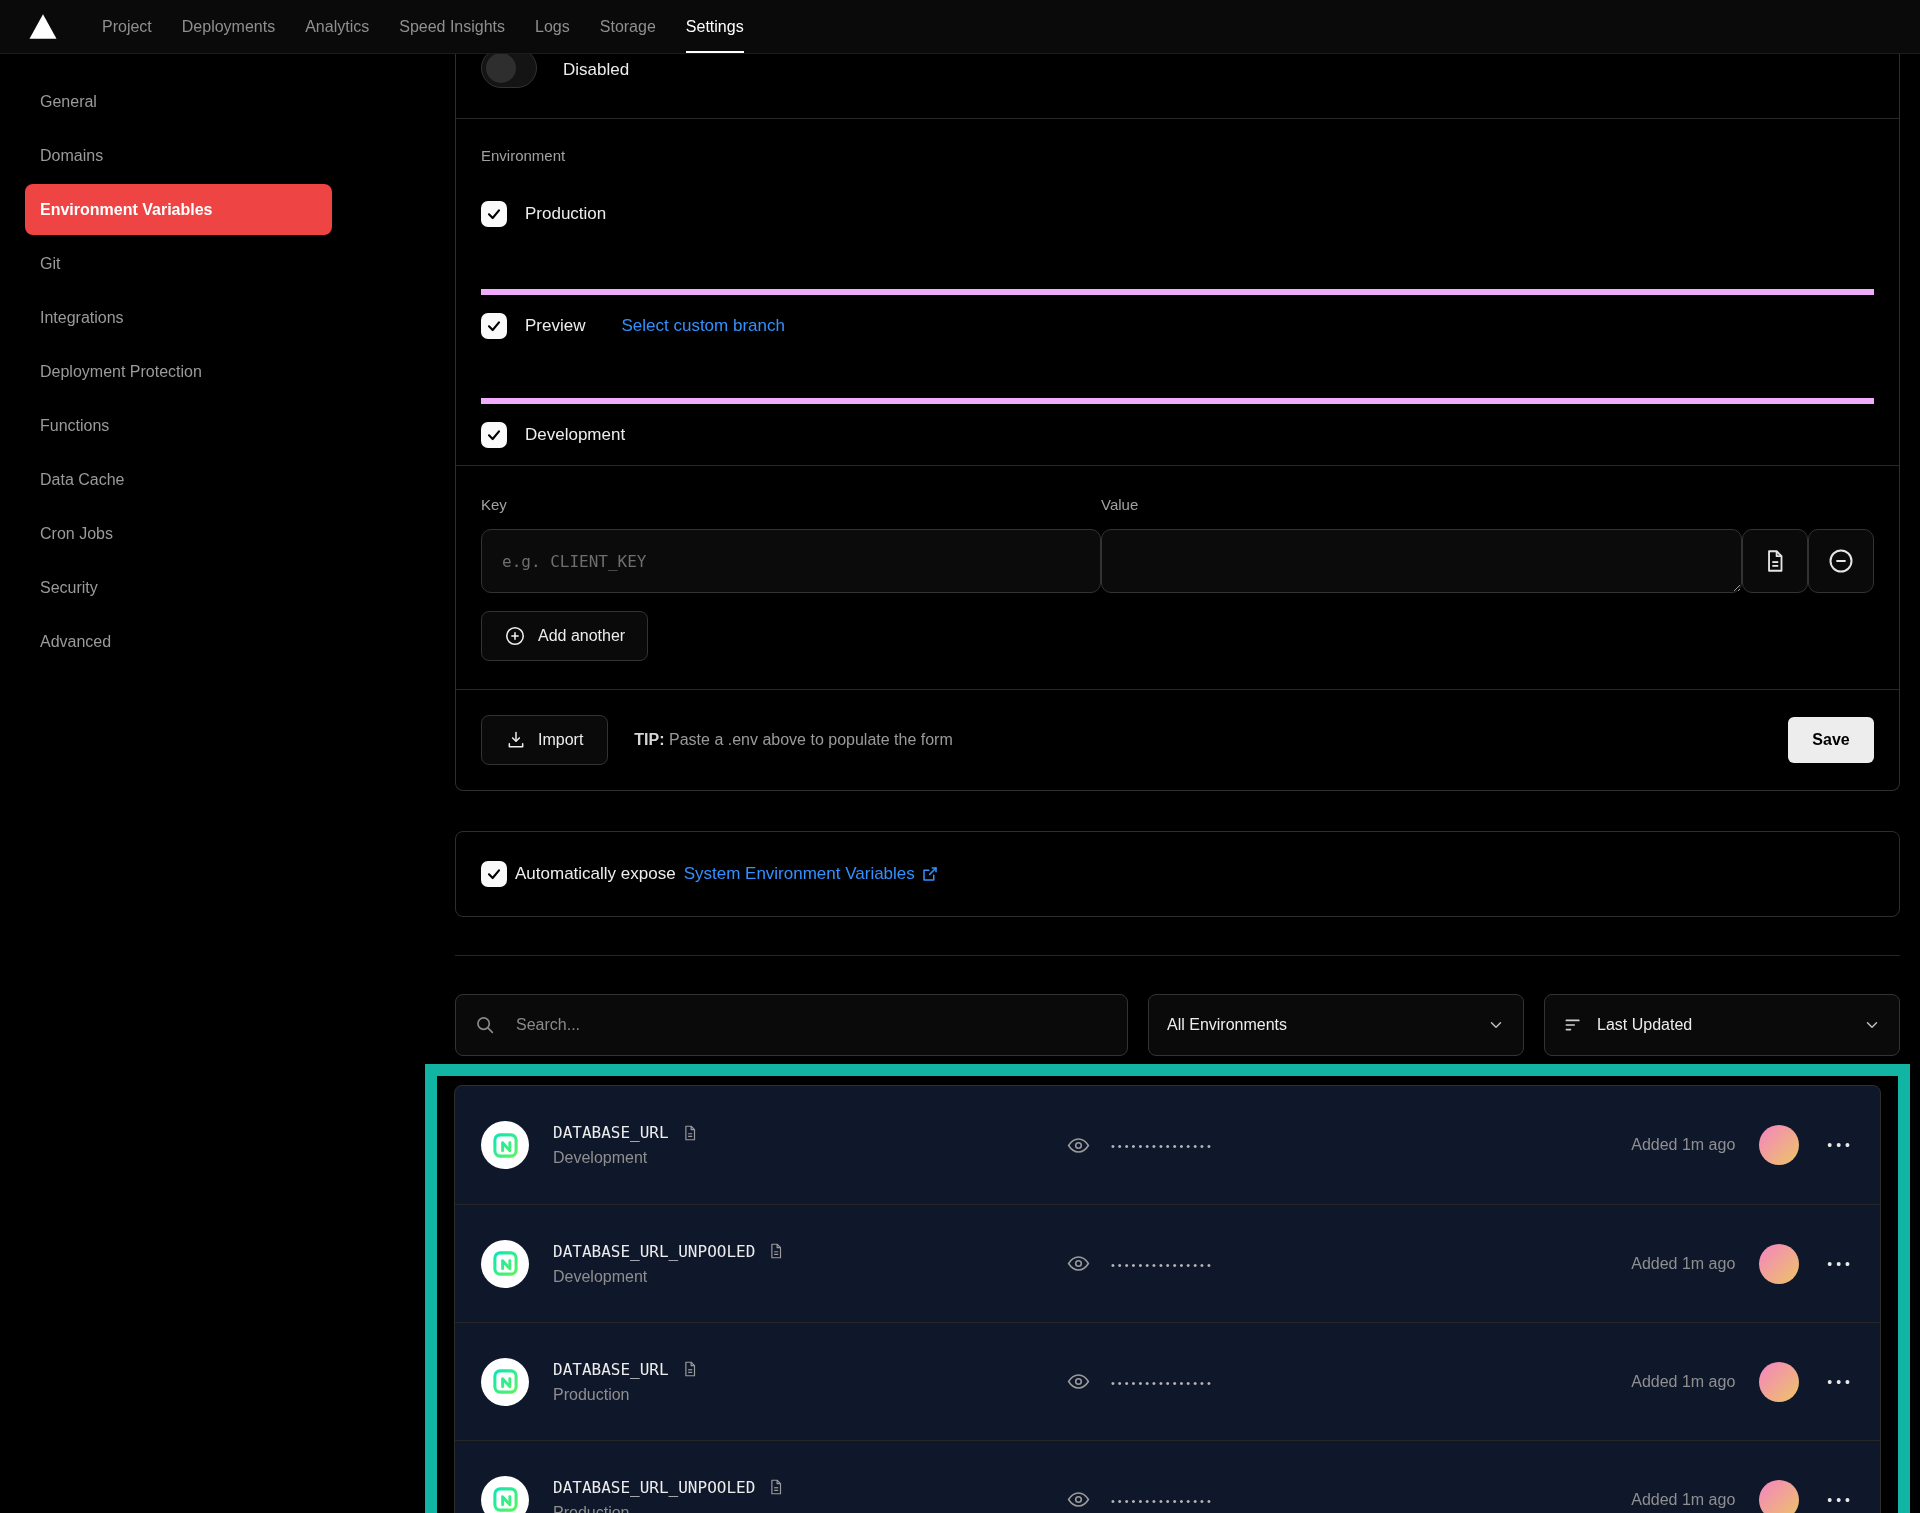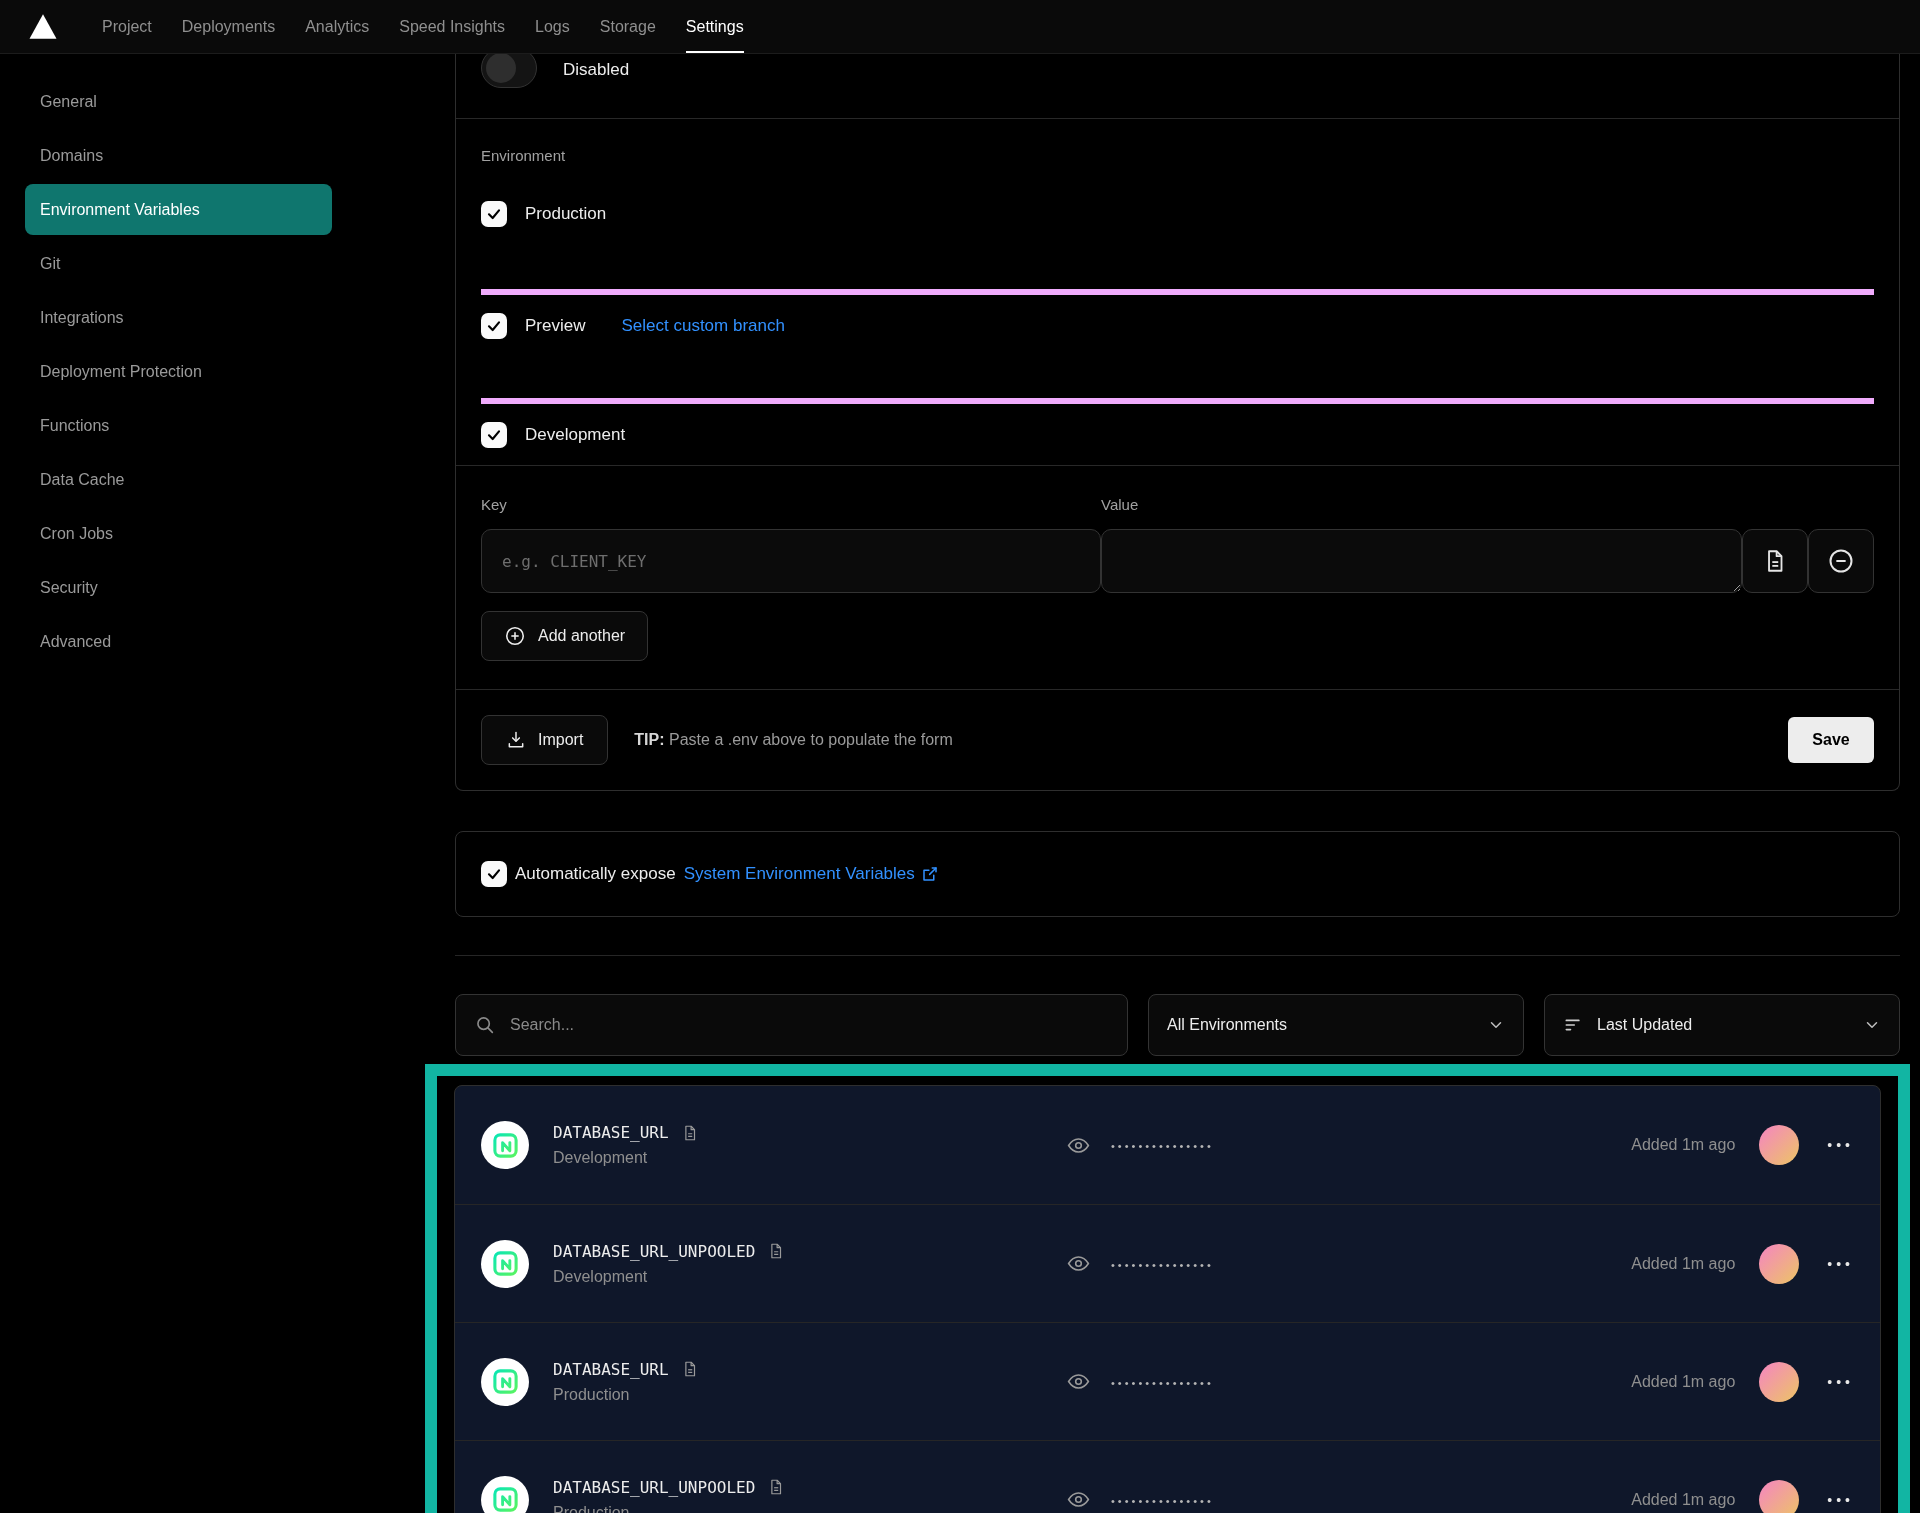--- a/index.html
+++ b/index.html
@@ -18,21 +18,21 @@
     padding:0 0 0 28px; border-bottom:1px solid #1c1c1c; background:#0a0a0a; }
   .logo { display:flex; align-items:center; margin-right:14px; }
   .nav-item { display:flex; align-items:center; font-size:16px; color:#8f8f8f;
     border-bottom:2px solid transparent; padding-top:2px; cursor:pointer; }
   .nav-item.active { color:#fff; border-bottom-color:#fff; }
 
   
   .sidebar { position:absolute; left:0; top:54px; width:360px; padding-top:22px; }
   .side-item { height:51px; margin:0 28px 3px 25px; display:flex; align-items:center;
     padding-left:15px; font-size:16px; color:#9a9a9a; border-radius:8px; cursor:pointer; }
-  .side-item.active { color:#fff; background:#0f766e; font-weight:400; }
+  .side-item.active { color:#fff; background:#ef4444; font-weight:700; }
 
   
   .main { position:absolute; left:455px; top:54px; width:1445px; }
   .card { border:1px solid #2e2e2e; border-radius:8px; background:#000; }
   .card.cut-top { border-top:none; border-top-left-radius:0; border-top-right-radius:0; }
   .hr-full { border-top:1px solid #282828; }
 
   
   .toggle-row { height:64px; display:flex; align-items:flex-start; gap:26px;
     padding:2px 25px 0; overflow:hidden; }
@@ -83,21 +83,21 @@
   .expose-card { margin-top:40px; height:86px; display:flex; align-items:center;
     gap:8px; padding:0 25px; }
   .expose-text { font-size:17px; color:#ededed; display:flex; align-items:center; gap:8px; }
   .expose-link { color:var(--link); display:inline-flex; align-items:center; gap:6px; cursor:pointer; }
 
   .main-divider { margin-top:38px; border-top:1px solid #262626; }
 
   
   .filter-row { margin-top:38px; display:flex; gap:20px; }
   .search-box { flex:1; height:62px; background:#0a0a0a; border:1px solid #333;
-    border-radius:8px; display:flex; align-items:center; gap:14px; padding:0 18px; }
+    border-radius:8px; display:flex; align-items:center; gap:20px; padding:0 18px; }
   .search-box input { flex:1; background:transparent; border:none; outline:none;
     color:#ededed; font-size:16px; font-family:"Liberation Sans",sans-serif; }
   .search-box input::placeholder { color:#8a8a8a; }
   .select-box { height:62px; background:#0a0a0a; border:1px solid #333; border-radius:8px;
     display:flex; align-items:center; gap:14px; padding:0 18px; font-size:16px;
     color:#ededed; cursor:pointer; }
   .select-box .grow { flex:1; }
   .select-env { width:376px; }
   .select-sort { width:356px; }
 

